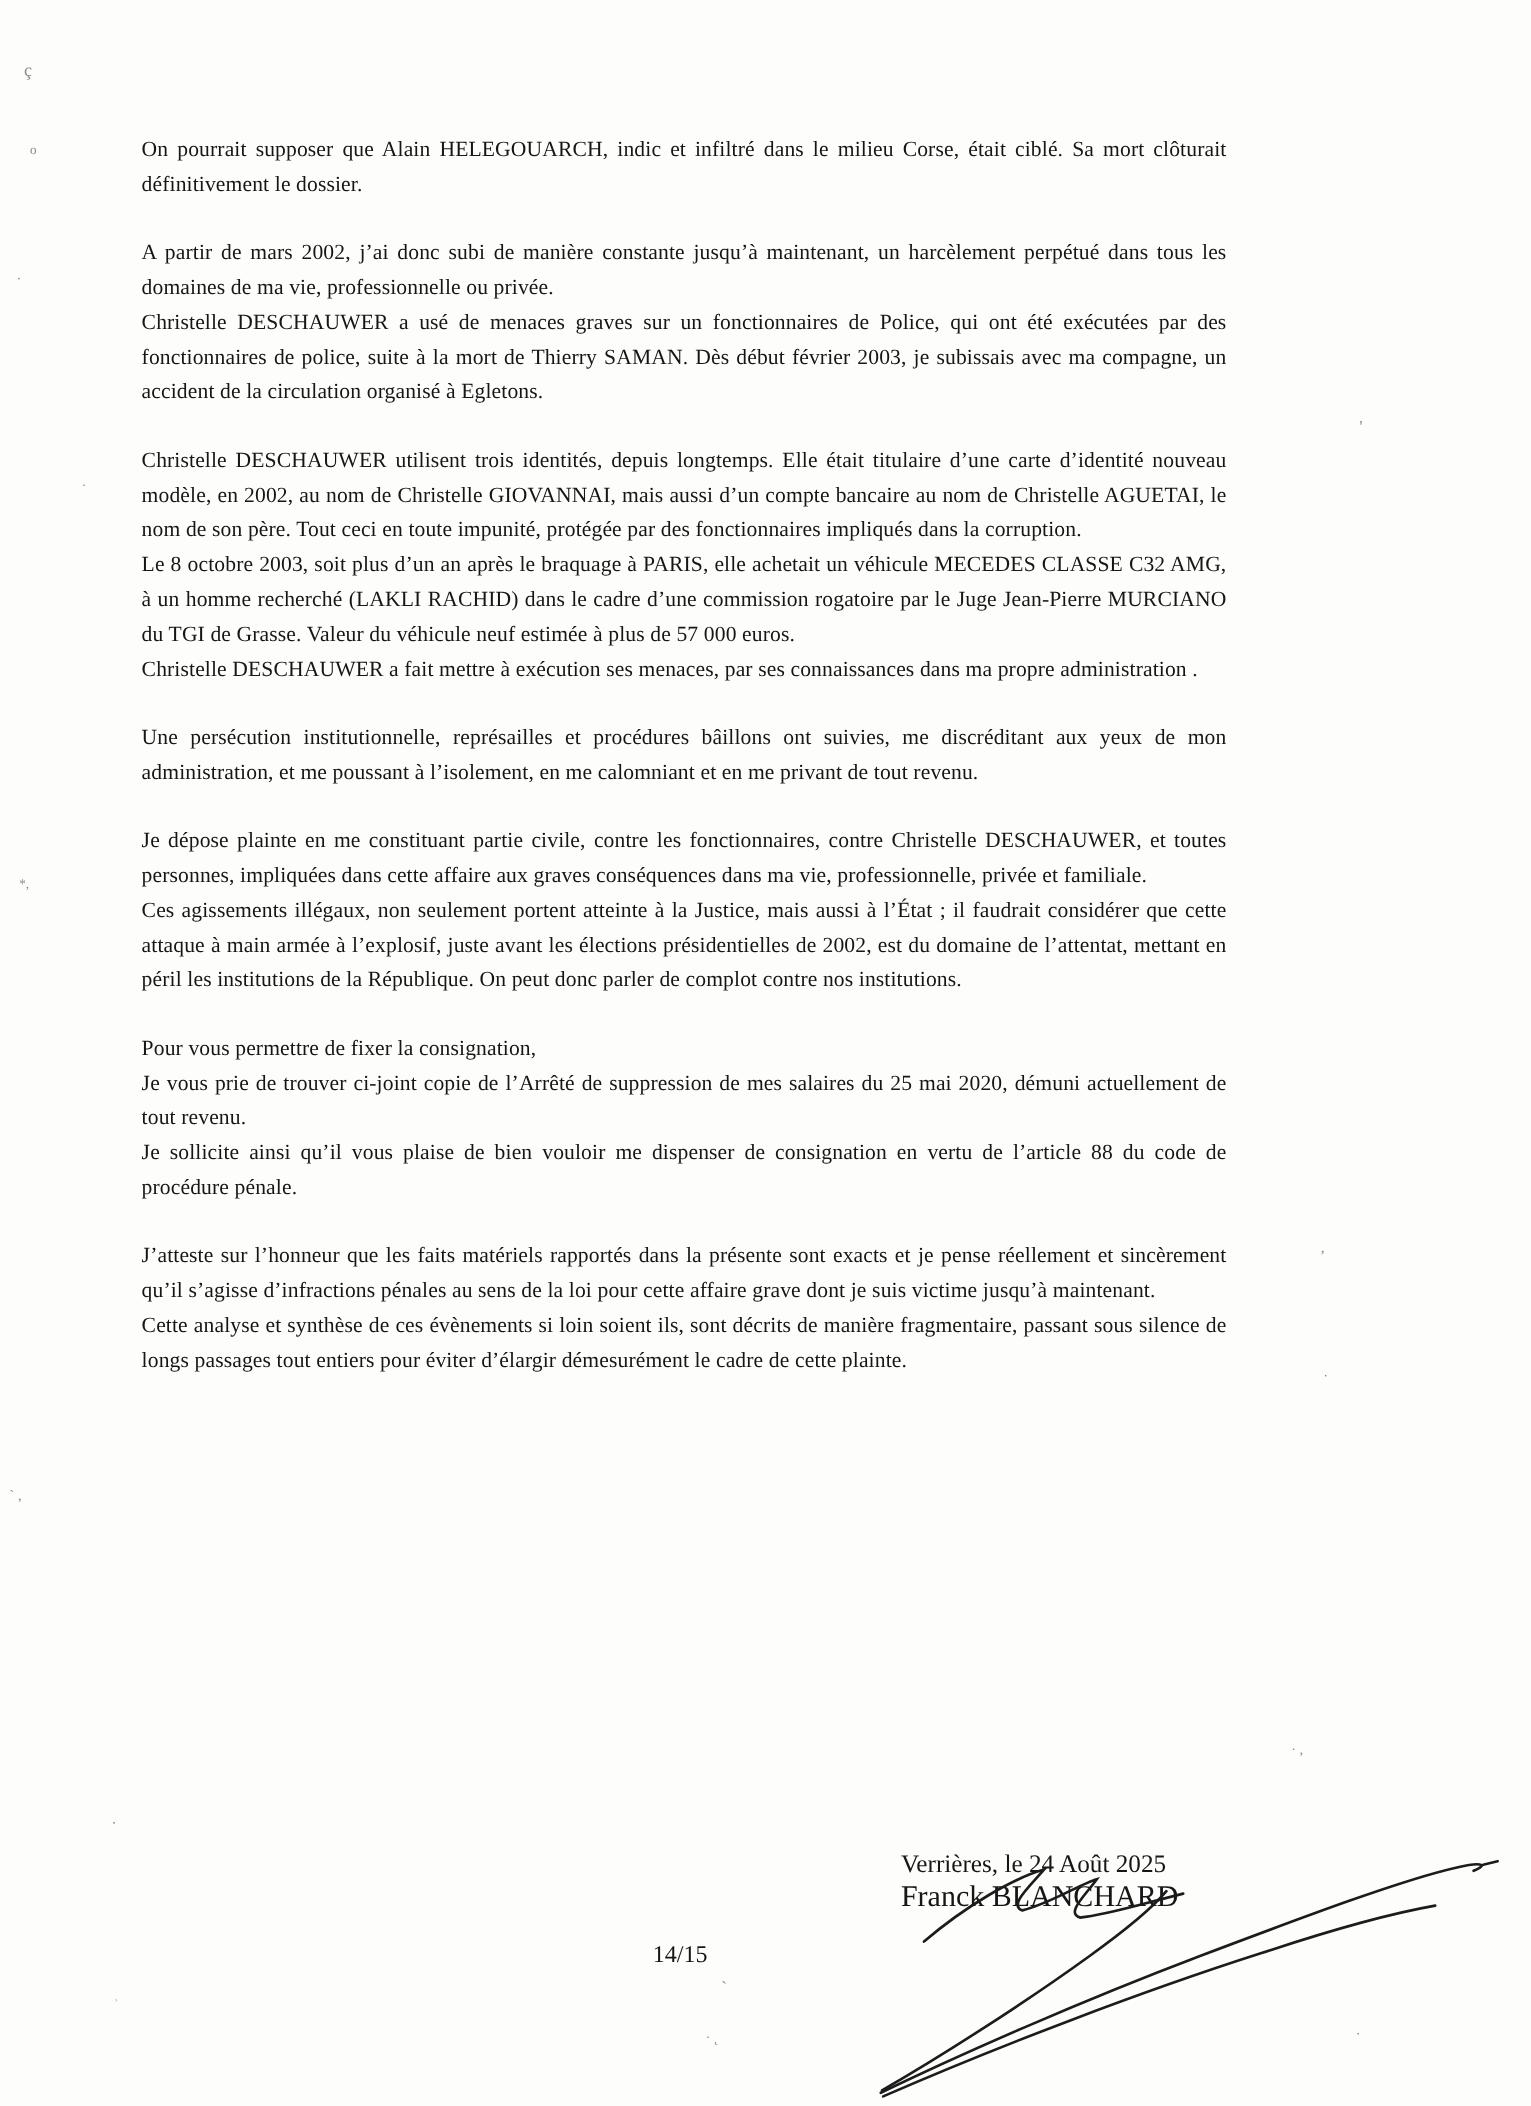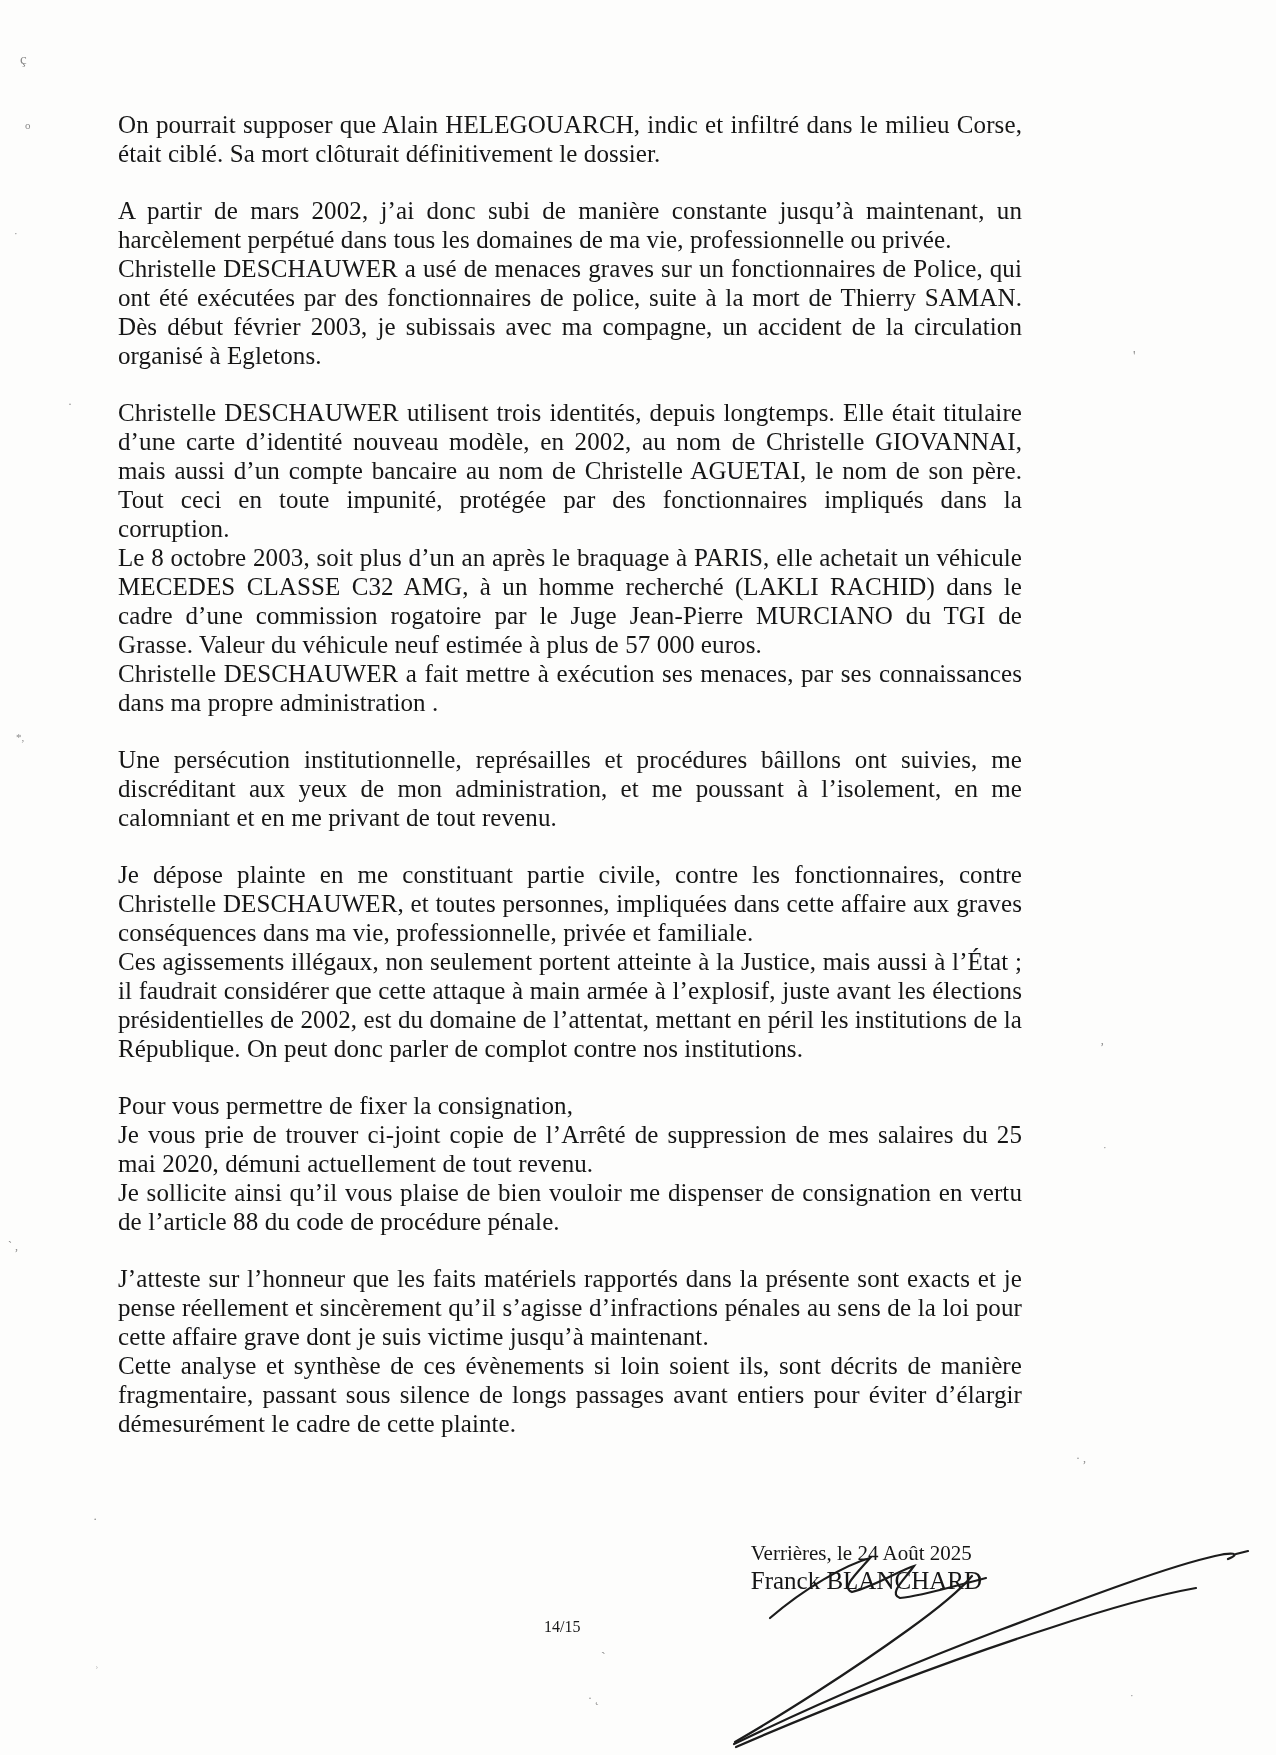--- a/index.html
+++ b/index.html
@@ -11,21 +11,21 @@
     background: #fdfdfc;
     color: #161616;
     font-family: "Liberation Serif", "DejaVu Serif", serif;
     overflow: hidden;
   }
   .text-column {
     position: absolute;
     left: 118px;
     top: 110px;
     width: 904px;
-    font-size: 25px;
+    font-size: 18px;
     line-height: 29px;
     text-align: justify;
     letter-spacing: 0.1px;
   }
   .para { margin: 0; }
   .group-gap { margin-top: 28px; }
   .closing {
     position: absolute;
     top: 1540px;
     right: 294px;
@@ -38,21 +38,21 @@
   }
   .signatory {
     font-size: 25px;
     line-height: 30px;
     white-space: nowrap;
   }
   .page-number {
     position: absolute;
     left: 544px;
     top: 1618px;
-    font-size: 16px;
+    font-size: 20px;
   }
   .signature-svg {
     position: absolute;
     left: 690px;
     top: 1510px;
     width: 570px;
     height: 245px;
   }
   .scan-mark {
     position: absolute;
@@ -75,21 +75,21 @@
       <p class="para group-gap">Christelle DESCHAUWER utilisent trois identités, depuis longtemps. Elle était titulaire d’une carte d’identité nouveau modèle, en 2002, au nom de Christelle GIOVANNAI, mais aussi d’un compte bancaire au nom de Christelle AGUETAI, le nom de son père. Tout ceci en toute impunité, protégée par des fonctionnaires impliqués dans la corruption.</p>
       <p class="para">Le 8 octobre 2003, soit plus d’un an après le braquage à PARIS, elle achetait un véhicule MECEDES CLASSE C32 AMG, à un homme recherché (LAKLI RACHID) dans le cadre d’une commission rogatoire par le Juge Jean-Pierre MURCIANO du TGI de Grasse. Valeur du véhicule neuf estimée à plus de 57 000 euros.</p>
       <p class="para">Christelle DESCHAUWER a fait mettre à exécution ses menaces,  par ses connaissances dans ma propre administration .</p>
       <p class="para group-gap">Une persécution institutionnelle, représailles et procédures bâillons ont suivies, me discréditant aux yeux de mon administration, et me poussant à l’isolement, en me calomniant et en me privant de tout revenu.</p>
       <p class="para group-gap">Je dépose plainte en me constituant partie civile, contre les fonctionnaires, contre Christelle DESCHAUWER, et toutes personnes, impliquées dans cette affaire aux graves conséquences dans ma vie, professionnelle, privée et familiale.</p>
       <p class="para">Ces agissements illégaux, non seulement portent atteinte à la Justice, mais aussi à l’État ; il faudrait considérer que cette attaque à main armée à l’explosif, juste avant les élections présidentielles de 2002,  est du domaine de l’attentat,  mettant en péril les institutions de la République. On peut donc parler de complot contre nos institutions.</p>
       <p class="para group-gap">Pour vous permettre de fixer la consignation,</p>
       <p class="para">Je vous prie de trouver ci-joint copie de l’Arrêté de suppression de mes salaires du 25 mai 2020, démuni actuellement de tout revenu.</p>
       <p class="para">Je sollicite ainsi qu’il vous plaise de bien vouloir me dispenser de consignation en vertu de l’article 88 du code de procédure pénale.</p>
       <p class="para group-gap">J’atteste sur l’honneur que les faits matériels rapportés dans la présente sont exacts et je pense réellement et sincèrement qu’il s’agisse d’infractions pénales au sens de la loi pour cette affaire grave dont je suis victime jusqu’à maintenant.</p>
-      <p class="para">Cette analyse et synthèse de ces évènements si loin soient ils, sont décrits de manière fragmentaire, passant sous silence de longs passages avant entiers pour éviter d’élargir démesurément le cadre de cette plainte.</p>
+      <p class="para">Cette analyse et synthèse de ces évènements si loin soient ils, sont décrits de manière fragmentaire, passant sous silence de longs passages tout entiers pour éviter d’élargir démesurément le cadre de cette plainte.</p>
     </div>
 
   <div class="closing">
     <div class="place-date">Verrières, le  24 Août 2025</div>
     <div class="signatory">Franck BLANCHARD</div>
   </div>
 
   <div class="page-number">14/15</div>
 
   <svg class="signature-svg" viewBox="690 1510 570 245" xmlns="http://www.w3.org/2000/svg">

